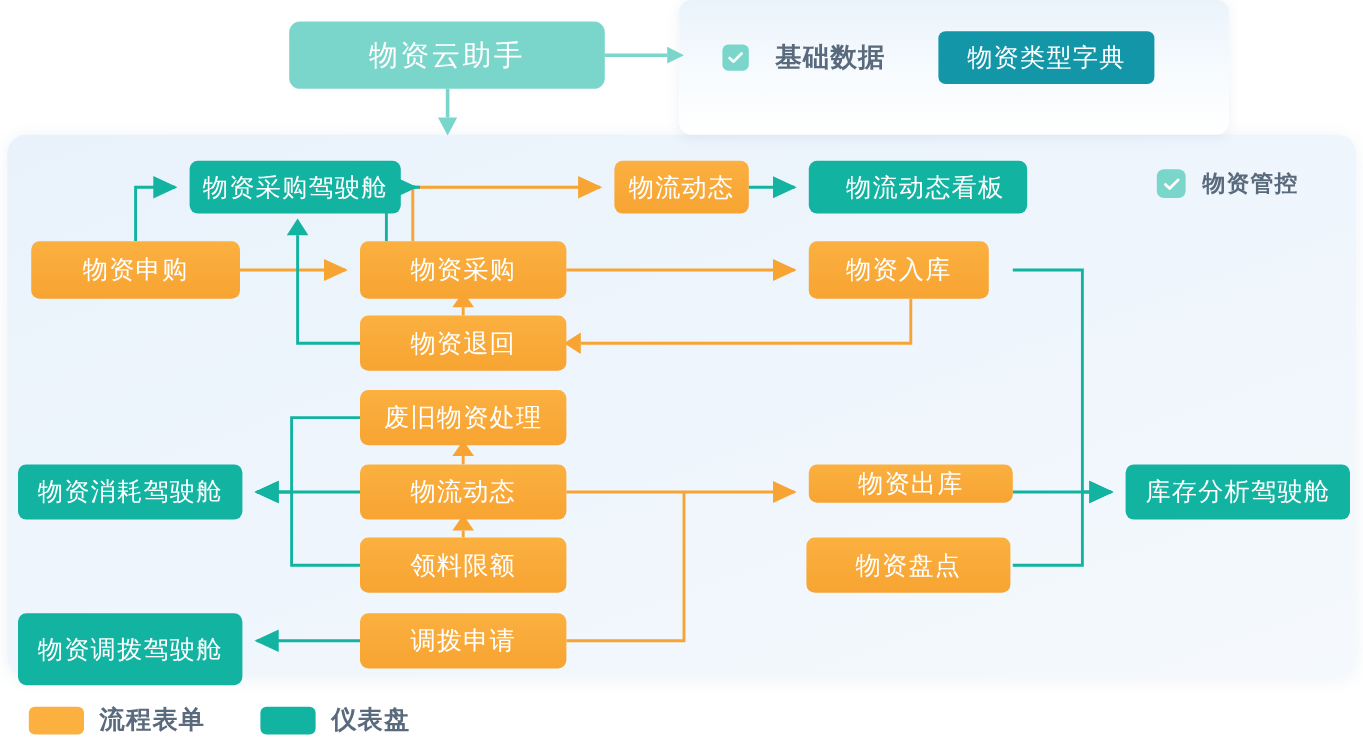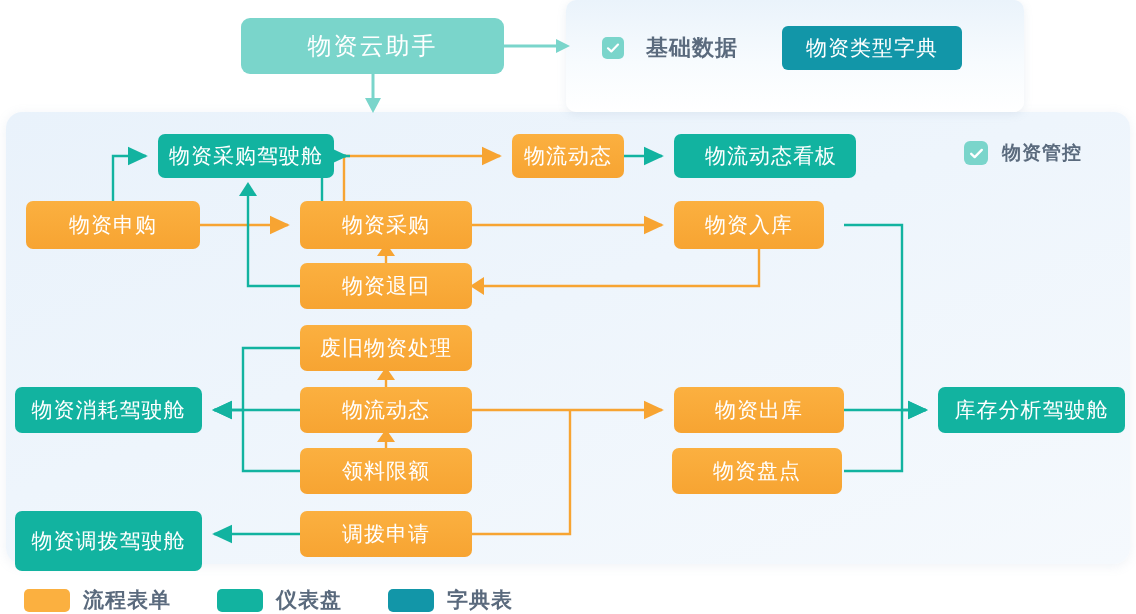--- a/index.html
+++ b/index.html
@@ -197,21 +197,21 @@
       </div>
       <div class="node form" style="left: 300px; top: 325px; width: 172px; height: 46px;">
         <span>废旧物资处理</span>
       </div>
       <div class="node dash" style="left: 15px; top: 387px; width: 187px; height: 46px;">
         <span>物资消耗驾驶舱</span>
       </div>
       <div class="node form" style="left: 300px; top: 387px; width: 172px; height: 46px;">
         <span>物流动态</span>
       </div>
-      <div class="node form" style="left: 674px; top: 387px; width: 170px; height: 46px;">
+      <div class="node form" style="left: 674px; top: 387px; width: 170px; height: 32px;">
         <span>物资出库</span>
       </div>
       <div class="node dash" style="left: 938px; top: 387px; width: 187px; height: 46px;">
         <span>库存分析驾驶舱</span>
       </div>
       <div class="node form" style="left: 300px; top: 448px; width: 172px; height: 46px;">
         <span>领料限额</span>
       </div>
       <div class="node form" style="left: 672px; top: 448px; width: 170px; height: 46px;">
         <span>物资盘点</span>
@@ -226,19 +226,15 @@
 
   <div class="legend" id="legend">
       <div class="lg-item">
         <span class="lg-sw" style="background: rgb(251, 176, 64);"></span>
         <span class="lg-tx">流程表单</span>
       </div>
       <div class="lg-item">
         <span class="lg-sw" style="background: rgb(18, 179, 160);"></span>
         <span class="lg-tx">仪表盘</span>
       </div>
-      <div class="lg-item">
-        <span class="lg-sw" style="background: rgb(18, 150, 168);"></span>
-        <span class="lg-tx">字典表</span>
-      </div>
     </div>
 
 </div>
 
 </body></html>

